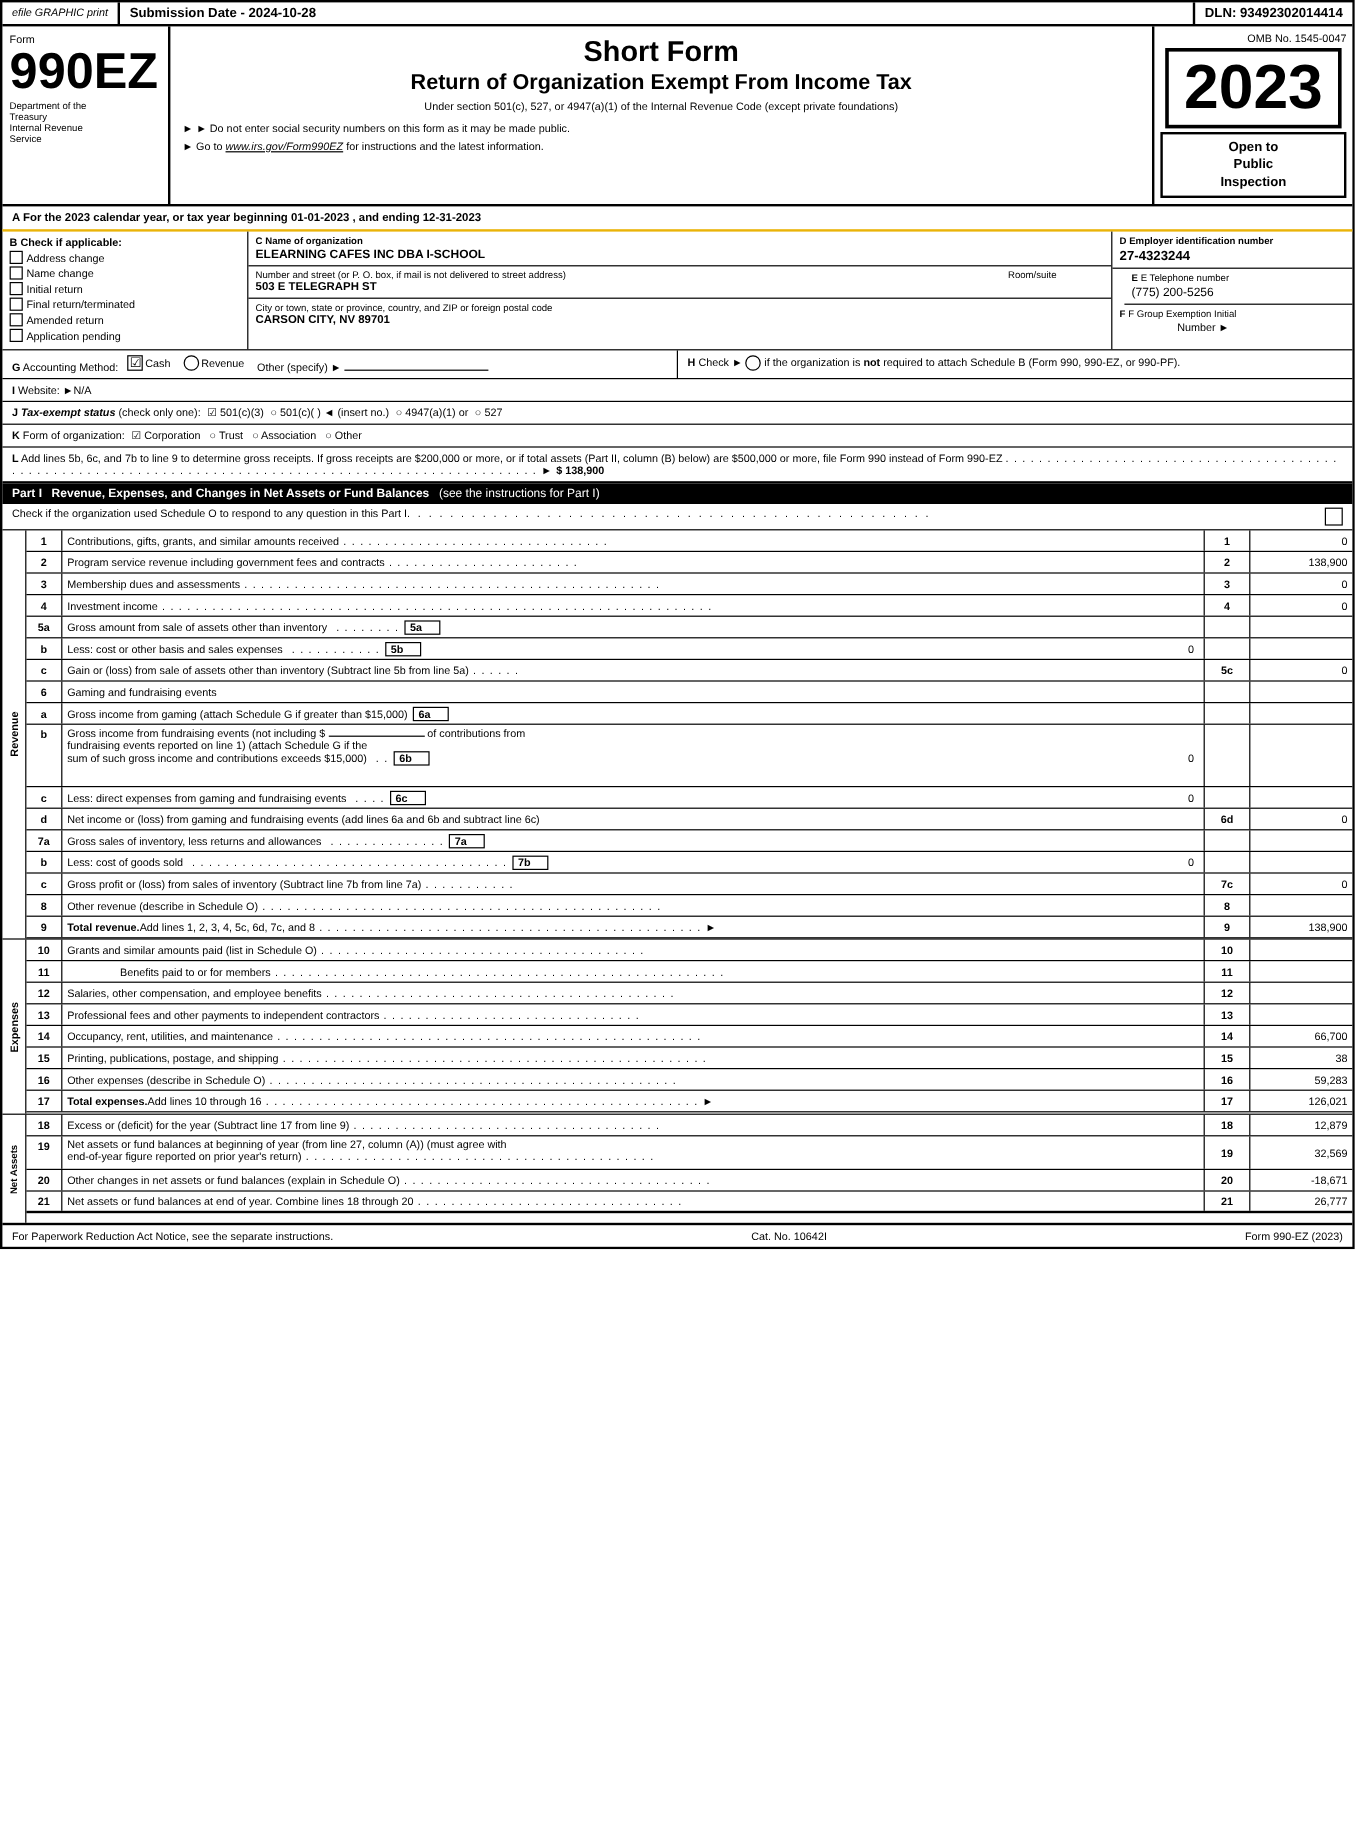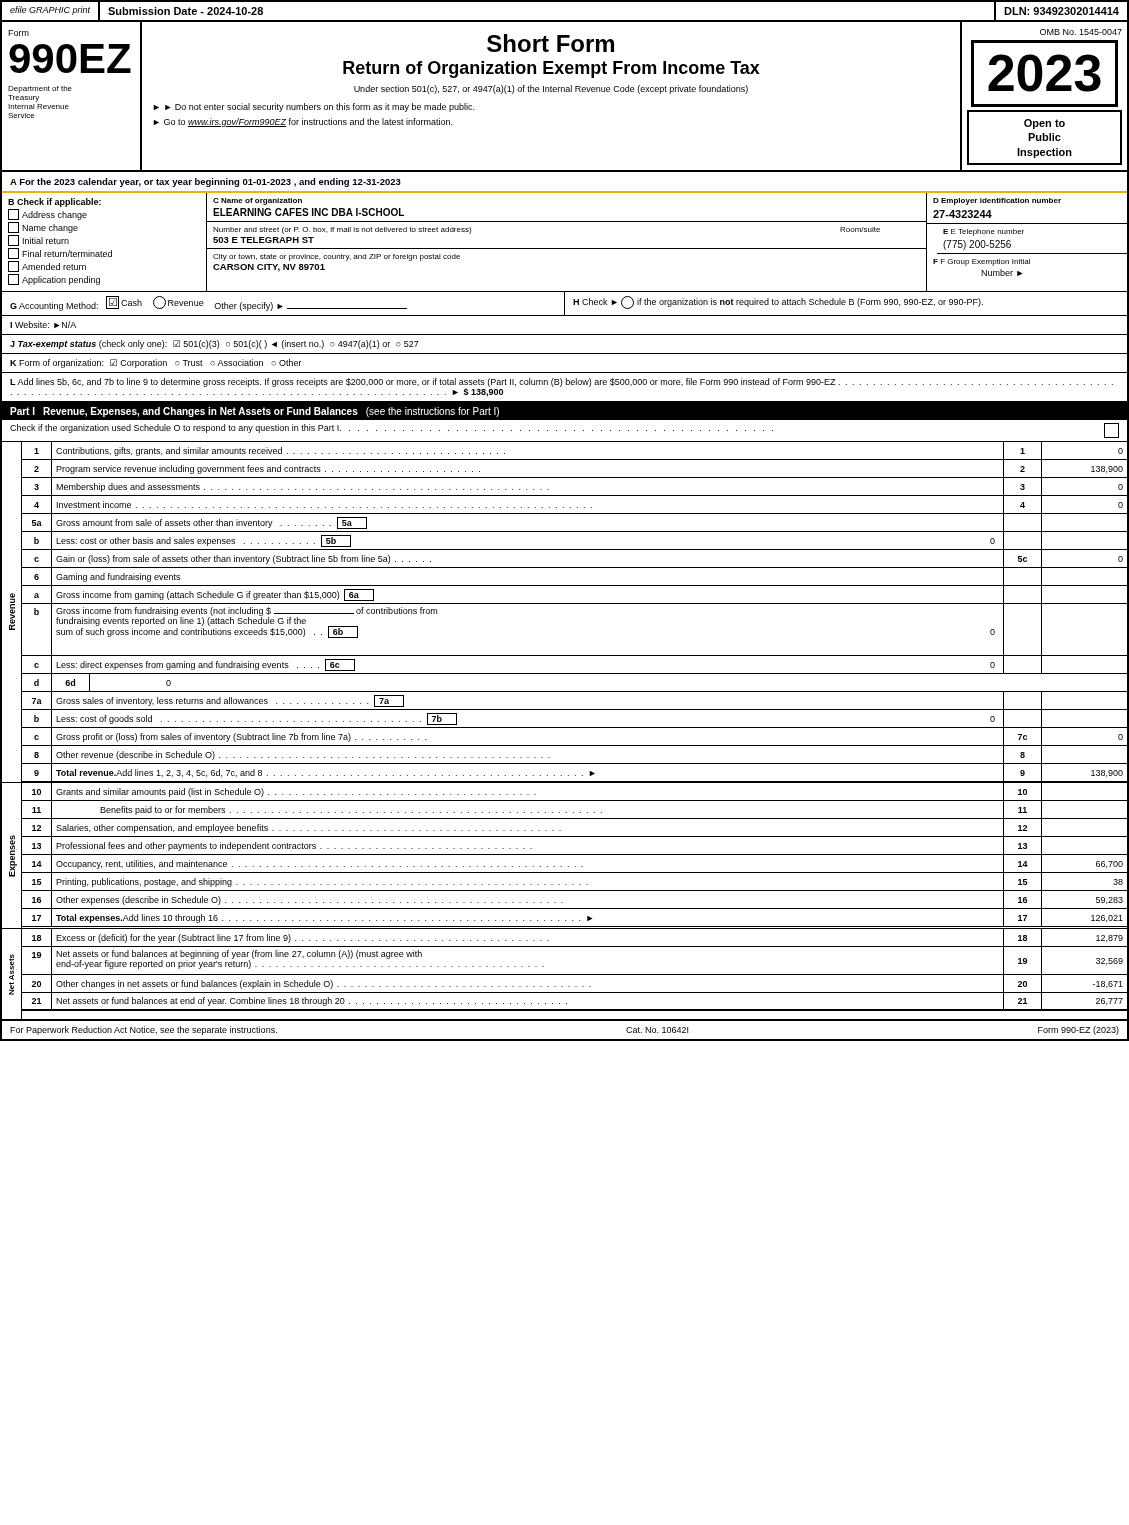--- a/index.html
+++ b/index.html
@@ -288,20 +288,21 @@
           <span style="letter-spacing:1px;">&nbsp;. . . .</span>
           <span style="border:1px solid black; padding:0 4px; font-weight:bold; min-width:30px;">6c</span>
           <span style="flex:1; text-align:right; padding-right:4px;">0</span>
         </div>
         <div style="width:38px; border-right:1px solid black;"></div>
         <div style="width:85px;"></div>
       </div>
 
       <div style="display:flex; border-bottom:1px solid black; min-height:18px;">
         <div style="width:30px; text-align:center; border-right:1px solid black; padding:2px; font-size:9px; font-weight:bold; display:flex; align-items:center; justify-content:center;">d</div>
+        <div style="flex:1; padding:2px 4px; font-size:9px; display:flex; align-items:center; border-right:1px solid black;">Net income or (loss) from gaming and fundraising events (add lines 6a and 6b and subtract line 6c)</div>
         <div style="width:38px; text-align:center; border-right:1px solid black; padding:2px; font-size:9px; font-weight:bold; display:flex; align-items:center; justify-content:center;">6d</div>
         <div style="width:85px; text-align:right; padding:2px 4px; font-size:9px; display:flex; align-items:center; justify-content:flex-end;">0</div>
       </div>
 
       <div style="display:flex; border-bottom:1px solid black; min-height:18px;">
         <div style="width:30px; text-align:center; border-right:1px solid black; padding:2px; font-size:9px; font-weight:bold; display:flex; align-items:center; justify-content:center;">7a</div>
         <div style="flex:1; padding:2px 4px; font-size:9px; display:flex; align-items:center; border-right:1px solid black; gap:4px;">
           <span>Gross sales of inventory, less returns and allowances</span>
           <span style="letter-spacing:1px;">&nbsp;. . . . . . . . . . . . . .</span>
           <span style="border:1px solid black; padding:0 4px; font-weight:bold; min-width:30px;">7a</span>

